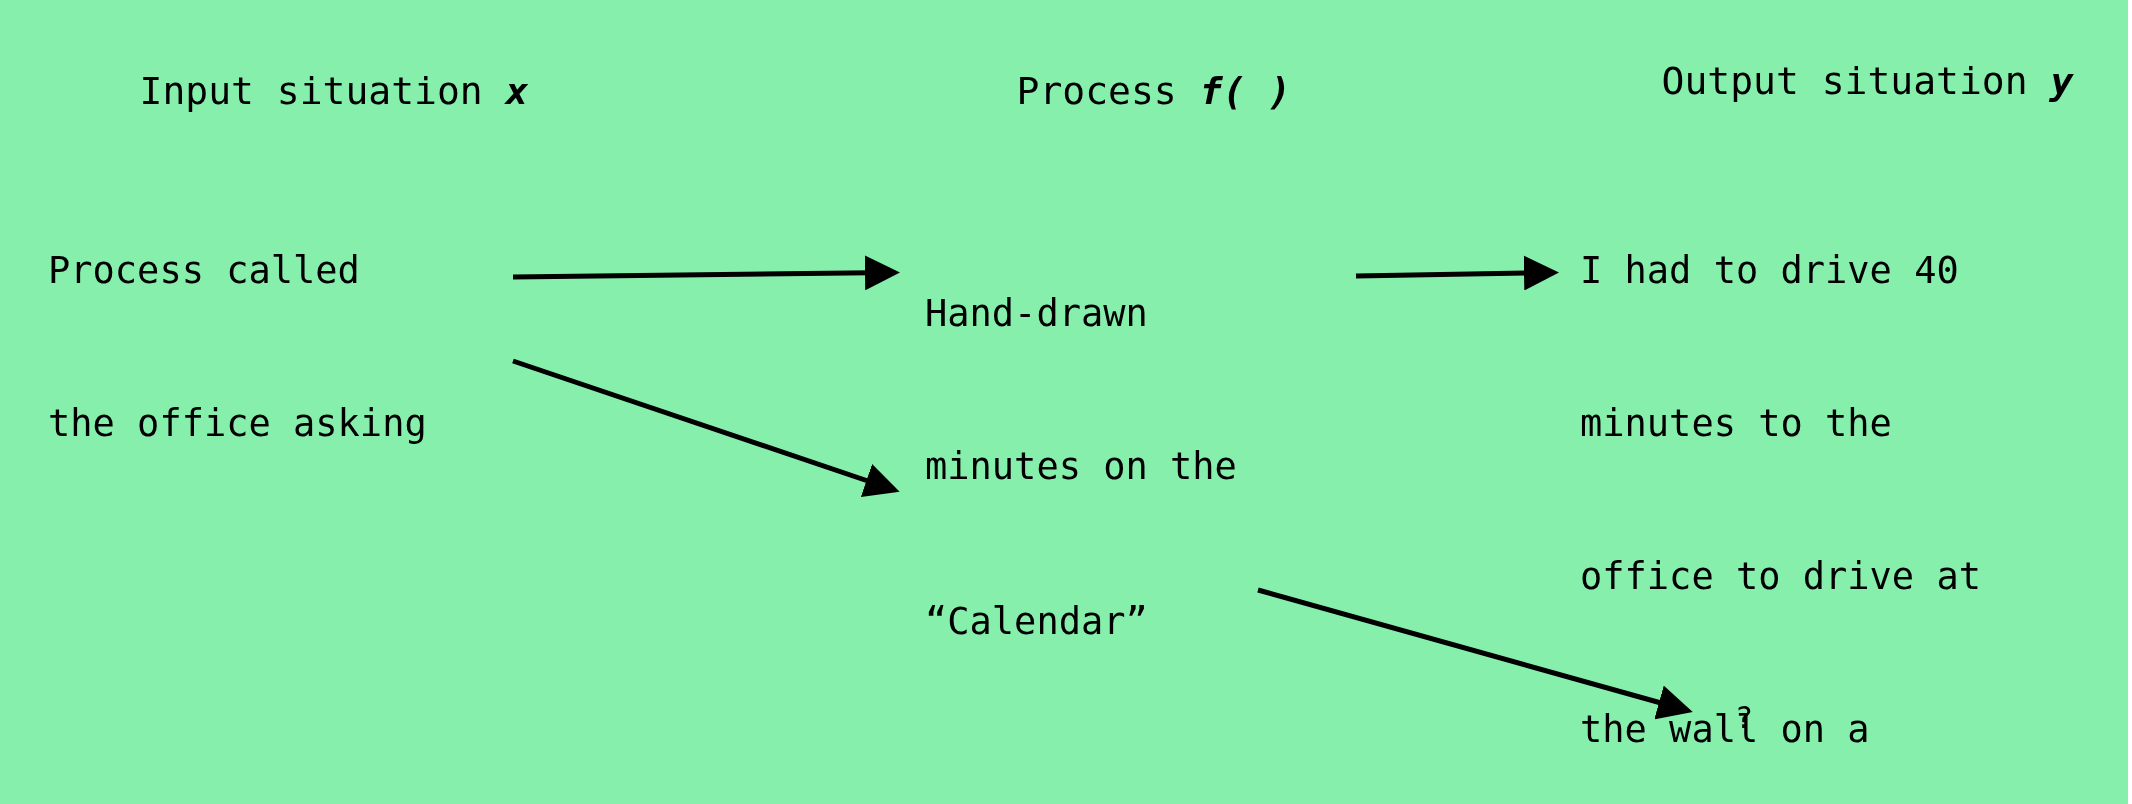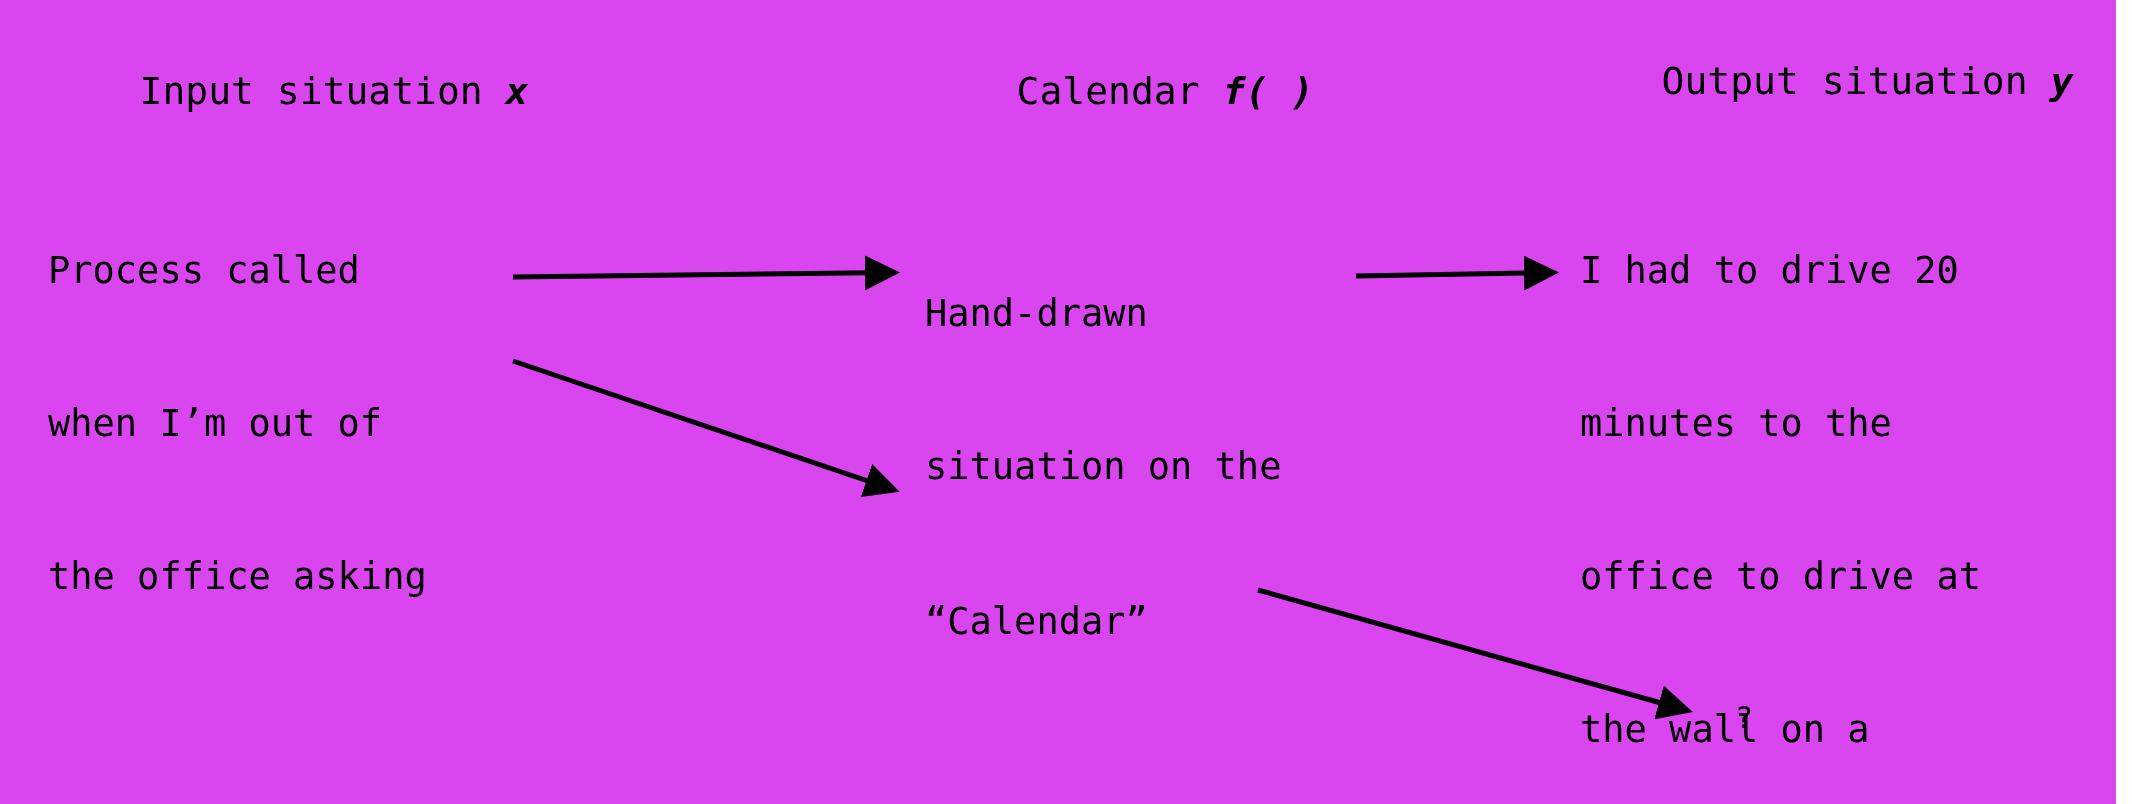--- a/index.html
+++ b/index.html
@@ -4,24 +4,25 @@
 <style>
   html, body {
     margin: 0;
     padding: 0;
     background: #ffffff;
   }
   #canvas {
     position: relative;
     width: 2116px;
     height: 804px;
-    background: #d946ef;
+    background: #86efac;
     overflow: hidden;
     font-family: "DejaVu Sans Mono", "Liberation Mono", monospace;
     color: #000000;
+    padding-left: 12px;
   }
   .col-header {
     position: absolute;
     font-size: 38px;
     line-height: 46px;
     white-space: pre;
     letter-spacing: 0px;
   }
   .col-header .hdr-label {
     font-weight: 400;
@@ -64,45 +65,44 @@
 </head>
 <body>
 
 <div id="canvas">
 
   <div class="col-header" style="left:48px; top:22px;">
     <span class="hdr-label">Input situation </span><span class="hdr-sym">x</span>
   </div>
 
   <div class="col-header" style="left:925px; top:22px;">
-    <span class="hdr-label">Calendar </span><span class="hdr-sym">f( )</span>
+    <span class="hdr-label">Process </span><span class="hdr-sym">f( )</span>
   </div>
 
   <div class="col-header" style="left:1570px; top:12px;">
     <span class="hdr-label">Output situation </span><span class="hdr-sym">y</span>
   </div>
 
   <div class="text-block" style="left:48px; top:143px;">
     <span class="tline">Process called</span>
-    <span class="tline">when I’m out of</span>
     <span class="tline">the office asking</span>
     
   </div>
 
   <div class="text-block" style="left:925px; top:186px;">
     <span class="tline">Hand-drawn</span>
-    <span class="tline">situation on the</span>
+    <span class="tline">minutes on the</span>
   </div>
 
   <div class="text-block" style="left:925px; top:494px;">
     <span class="tline">“Calendar”</span>
   </div>
 
   <div class="text-block" style="left:1580px; top:143px;">
-    <span class="tline">I had to drive 20</span>
+    <span class="tline">I had to drive 40</span>
     <span class="tline">minutes to the</span>
     <span class="tline">office to drive at</span>
     <span class="tline">the wall on a</span>
     
   </div>
 
   <div class="qmark" style="left:1735px; top:703px;">?</div>
 
   <svg class="arrows" viewBox="0 0 2132 804">
     <defs>

